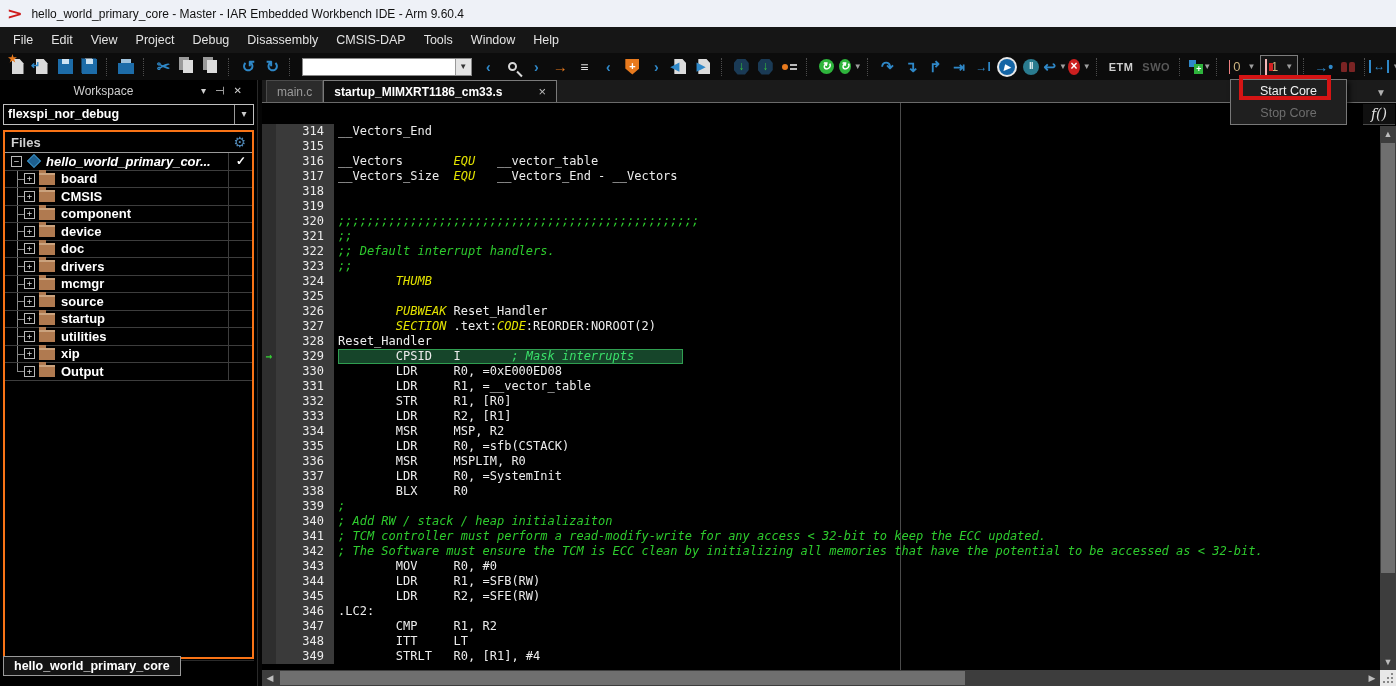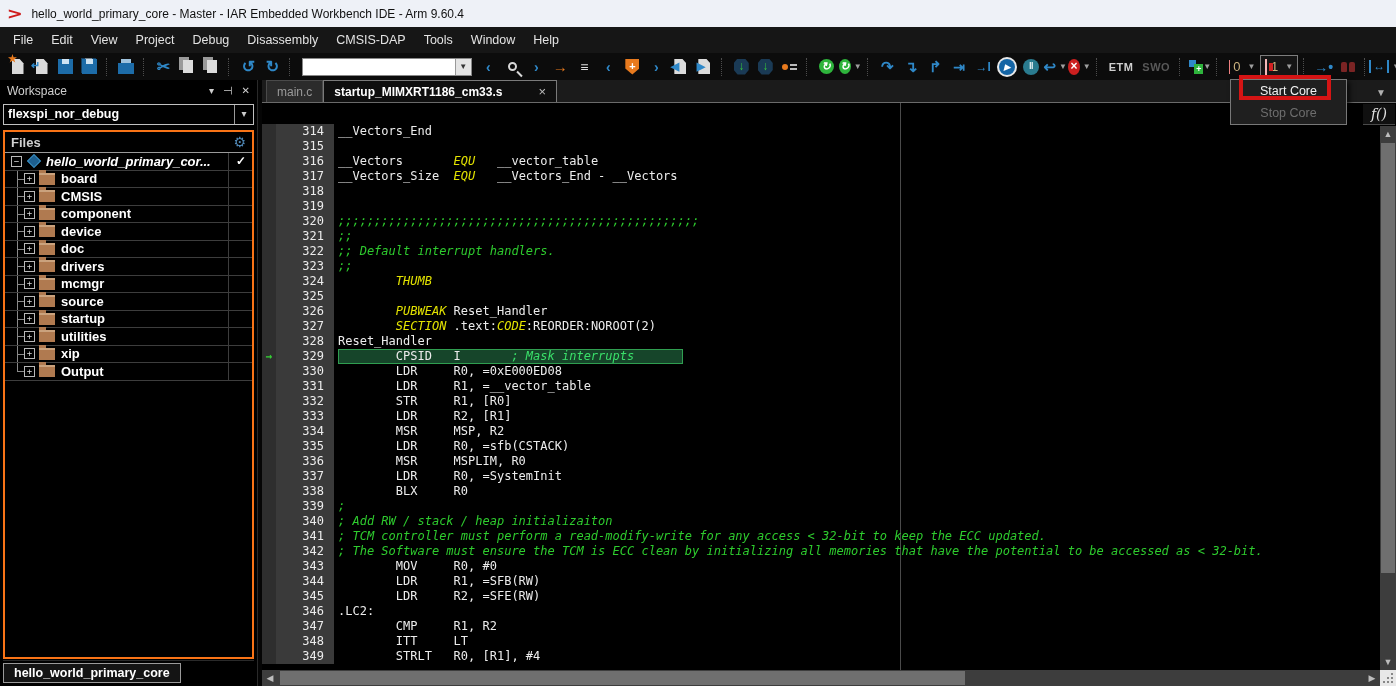--- a/index.html
+++ b/index.html
@@ -80,21 +80,21 @@
   .tb-label.dim { color:#585858; }
   .combo { display:flex; height:18px; margin:0 4px; border:1px solid #888; }
   .combo input { width:152px; height:16px; border:none; outline:none; background:#fff;
                  font-size:11px; padding:0 3px; font-family:"Liberation Sans",sans-serif; }
   .combo .dd { width:16px; background:#e4e4e4; border-left:1px solid #999; color:#333;
                font-size:8px; text-align:center; line-height:16px; }
 
   
   .workspace { position:absolute; left:0; top:80px; width:258px; bottom:0; background:#000;
                border-right:1px solid #2a2a2a; }
-  .ws-header { height:21px; display:flex; align-items:center; padding:0 7px; }
+  .ws-header { height:21px; display:flex; align-items:center; padding:0 15px;text-align:center; }
   .ws-title { color:#cfcfcf; font-size:12px; flex:1; }
   .ws-hic { color:#cfcfcf; font-size:10px; margin-left:9px; }
   .pin { display:inline-block; transform:rotate(90deg); font-size:11px; }
   .ws-combo { position:absolute; left:3px; right:3px; top:24px; height:21px;
               border:1px solid #c0c0c0; background:#000; display:flex; }
   .ws-combo .val { flex:1; color:#fff; font-size:12.5px; line-height:19px; padding-left:4px;
                    font-weight:bold; font-family:"Liberation Sans",sans-serif; }
   .ws-combo .dd { width:19px; border-left:1px solid #9a9a9a; color:#ccc; text-align:center;
                   line-height:17px; font-size:10px; }
   .files-box { position:absolute; left:3px; right:3px; top:50px; bottom:27px;
@@ -115,21 +115,21 @@
           transform:rotate(45deg); margin:0 7px 0 3px; flex:none; }
   .folder { width:16px; height:12px; background:#b07a50; position:relative; margin-right:6px; flex:none; }
   .folder:before { content:""; position:absolute; top:-3px; left:0; width:7px; height:3px; background:#b07a50; }
   .folder:after { content:""; position:absolute; top:0; left:0; right:0; height:2px; background:#caa27d; }
   .tree-row.child { padding-left:19px; }
   .tree-row.child:before { content:""; position:absolute; left:12px; top:0; bottom:0; width:1px; background:#8a8a8a; }
   .tree-row.child.last:before { bottom:50%; }
   .tree-row.child:after { content:""; position:absolute; left:12px; top:50%; width:7px; height:1px; background:#8a8a8a; }
   .check-col { position:absolute; top:0; bottom:0; right:23px; width:1px; background:#3d3d3d; }
   .root-check { position:absolute; right:6px; color:#fff; font-size:12px; font-weight:bold; }
-  .ws-tab { position:absolute; left:3px; bottom:3px; height:20px; border:1px solid #9a9a9a;
+  .ws-tab { position:absolute; left:3px; bottom:10px; height:20px; border:1px solid #9a9a9a;
             background:#141414; color:#fff; font-weight:bold; font-size:12.5px; line-height:18px;
             padding:0 10px; }
   .ws-hstrip { position:absolute; left:3px; right:3px; bottom:25px; height:1px; background:#2a2a2a; }
 
   
   .editor { position:absolute; left:262px; top:80px; right:0; bottom:0; background:#000; }
   .tabbar { position:absolute; left:0; top:0; right:0; height:23px; background:#1b1b1b;
             border-bottom:1px solid #6a6a6a; display:flex; align-items:flex-end; padding-left:4px; }
   .etab { height:22px; padding:0 10px; font-size:12px; display:flex; align-items:center; gap:9px; }
   .etab.inactive { background:#2b2b2b; color:#9a9a9a; border:1px solid #4a4a4a; border-bottom:none; }

